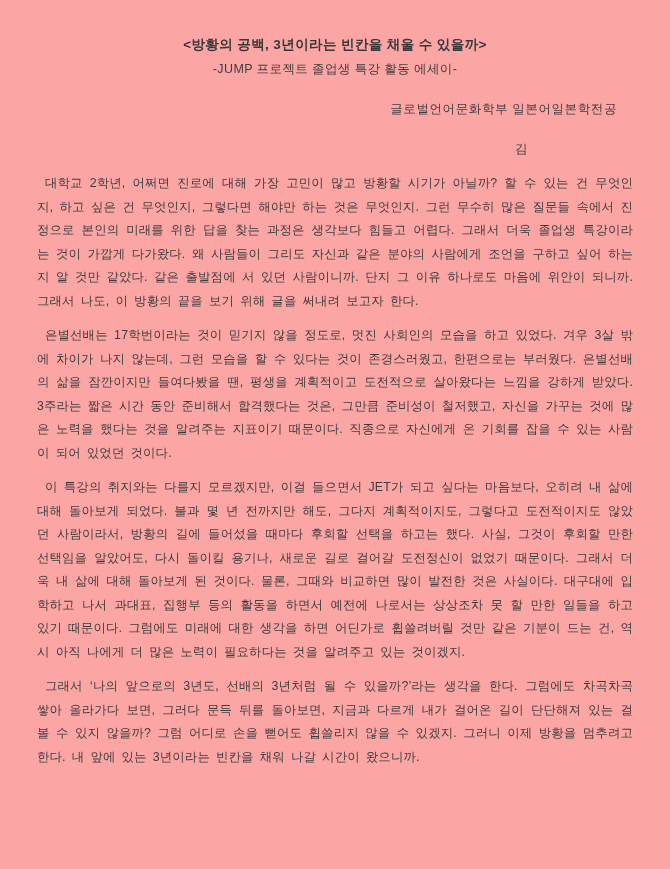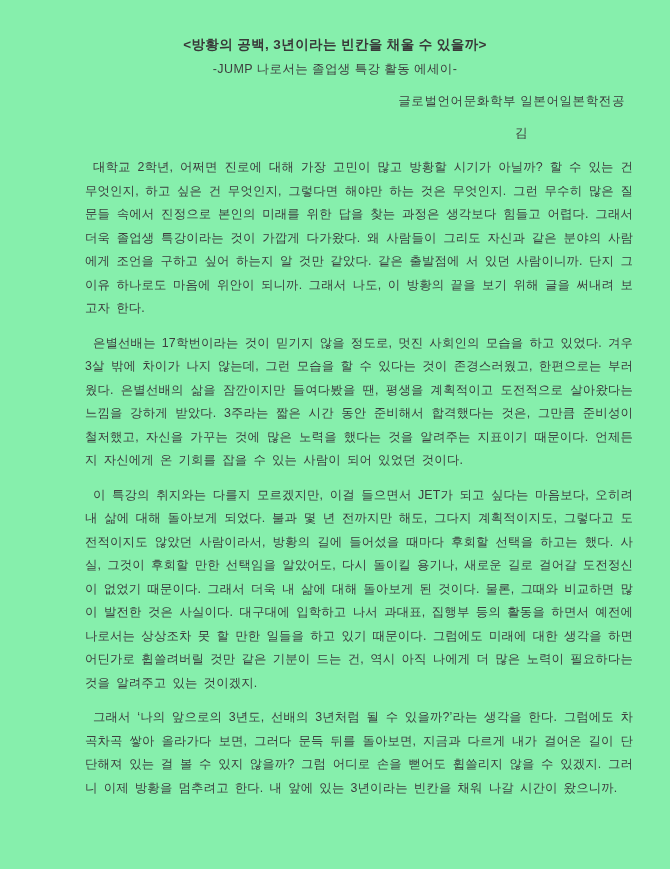--- a/index.html
+++ b/index.html
@@ -12,21 +12,21 @@
     height: 869px;
     overflow: hidden;
     font-family: "Liberation Sans", "DejaVu Sans", sans-serif;
     color: #3d3d3d;
   }
   .page {
     box-sizing: border-box;
     width: 670px;
     height: 869px;
     padding: 33px 37px 16px 37px;
-    background: #86efac;
+    background: #fca5a5;
   }
   .essay-title {
     text-align: center;
     font-size: 13.5px;
     font-weight: bold;
     letter-spacing: 0.4px;
     line-height: 24px;
     color: #383838;
     margin: 0;
   }
@@ -35,58 +35,57 @@
     font-size: 12.5px;
     letter-spacing: 0.4px;
     line-height: 24px;
     margin: 0;
   }
   .byline-affiliation {
     text-align: right;
     font-size: 12.5px;
     letter-spacing: 0.6px;
     line-height: 24px;
-    margin: 8px;
+    margin: 16px;
   }
   .byline-name {
     text-align: right;
     font-size: 12.5px;
     letter-spacing: 0.6px;
     line-height: 24px;
     padding-right: 105px;
     margin: 0;
   }
   .body-text {
     margin-top: 1px;
-    margin-left: 48px;
   }
   .para {
     font-size: 12.4px;
     line-height: 23.5px;
     text-align: justify;
     text-justify: inter-word;
     word-spacing: 2.5px;
     letter-spacing: 0.15px;
     text-indent: 8px;
     margin: 11px 0 0 0;
   }
 </style>
 </head>
 <body>
 
 <div class="page">
 
   <h1 class="essay-title">&lt;방황의 공백, 3년이라는 빈칸을 채울 수 있을까&gt;</h1>
 
-  <p class="essay-subtitle">-JUMP 나로서는 졸업생 특강 활동 에세이-</p>
+  <p class="essay-subtitle">-JUMP 프로젝트 졸업생 특강 활동 에세이-</p>
 
   <p class="byline-affiliation">글로벌언어문화학부 일본어일본학전공</p>
 
   <p class="byline-name">김</p>
 
   <div class="body-text">
     <p class="para">대학교 2학년, 어쩌면 진로에 대해 가장 고민이 많고 방황할 시기가 아닐까? 할 수 있는 건 무엇인지, 하고 싶은 건 무엇인지, 그렇다면 해야만 하는 것은 무엇인지. 그런 무수히 많은 질문들 속에서 진정으로 본인의 미래를 위한 답을 찾는 과정은 생각보다 힘들고 어렵다. 그래서 더욱 졸업생 특강이라는 것이 가깝게 다가왔다. 왜 사람들이 그리도 자신과 같은 분야의 사람에게 조언을 구하고 싶어 하는지 알 것만 같았다. 같은 출발점에 서 있던 사람이니까. 단지 그 이유 하나로도 마음에 위안이 되니까. 그래서 나도, 이 방황의 끝을 보기 위해 글을 써내려 보고자 한다.</p>
-    <p class="para">은별선배는 17학번이라는 것이 믿기지 않을 정도로, 멋진 사회인의 모습을 하고 있었다. 겨우 3살 밖에 차이가 나지 않는데, 그런 모습을 할 수 있다는 것이 존경스러웠고, 한편으로는 부러웠다. 은별선배의 삶을 잠깐이지만 들여다봤을 땐, 평생을 계획적이고 도전적으로 살아왔다는 느낌을 강하게 받았다. 3주라는 짧은 시간 동안 준비해서 합격했다는 것은, 그만큼 준비성이 철저했고, 자신을 가꾸는 것에 많은 노력을 했다는 것을 알려주는 지표이기 때문이다. 언제든지 자신에게 온 기회를 잡을 수 있는 사람이 되어 있었던 것이다.</p>
+    <p class="para">은별선배는 17학번이라는 것이 믿기지 않을 정도로, 멋진 사회인의 모습을 하고 있었다. 겨우 3살 밖에 차이가 나지 않는데, 그런 모습을 할 수 있다는 것이 존경스러웠고, 한편으로는 부러웠다. 은별선배의 삶을 잠깐이지만 들여다봤을 땐, 평생을 계획적이고 도전적으로 살아왔다는 느낌을 강하게 받았다. 3주라는 짧은 시간 동안 준비해서 합격했다는 것은, 그만큼 준비성이 철저했고, 자신을 가꾸는 것에 많은 노력을 했다는 것을 알려주는 지표이기 때문이다. 직종으로 자신에게 온 기회를 잡을 수 있는 사람이 되어 있었던 것이다.</p>
     <p class="para">이 특강의 취지와는 다를지 모르겠지만, 이걸 들으면서 JET가 되고 싶다는 마음보다, 오히려 내 삶에 대해 돌아보게 되었다. 불과 몇 년 전까지만 해도, 그다지 계획적이지도, 그렇다고 도전적이지도 않았던 사람이라서, 방황의 길에 들어섰을 때마다 후회할 선택을 하고는 했다. 사실, 그것이 후회할 만한 선택임을 알았어도, 다시 돌이킬 용기나, 새로운 길로 걸어갈 도전정신이 없었기 때문이다. 그래서 더욱 내 삶에 대해 돌아보게 된 것이다. 물론, 그때와 비교하면 많이 발전한 것은 사실이다. 대구대에 입학하고 나서 과대표, 집행부 등의 활동을 하면서 예전에 나로서는 상상조차 못 할 만한 일들을 하고 있기 때문이다. 그럼에도 미래에 대한 생각을 하면 어딘가로 휩쓸려버릴 것만 같은 기분이 드는 건, 역시 아직 나에게 더 많은 노력이 필요하다는 것을 알려주고 있는 것이겠지.</p>
     <p class="para">그래서 ‘나의 앞으로의 3년도, 선배의 3년처럼 될 수 있을까?’라는 생각을 한다. 그럼에도 차곡차곡 쌓아 올라가다 보면, 그러다 문득 뒤를 돌아보면, 지금과 다르게 내가 걸어온 길이 단단해져 있는 걸 볼 수 있지 않을까? 그럼 어디로 손을 뻗어도 휩쓸리지 않을 수 있겠지. 그러니 이제 방황을 멈추려고 한다. 내 앞에 있는 3년이라는 빈칸을 채워 나갈 시간이 왔으니까.</p>
   </div>
 
 </div>
 
 </body></html>

